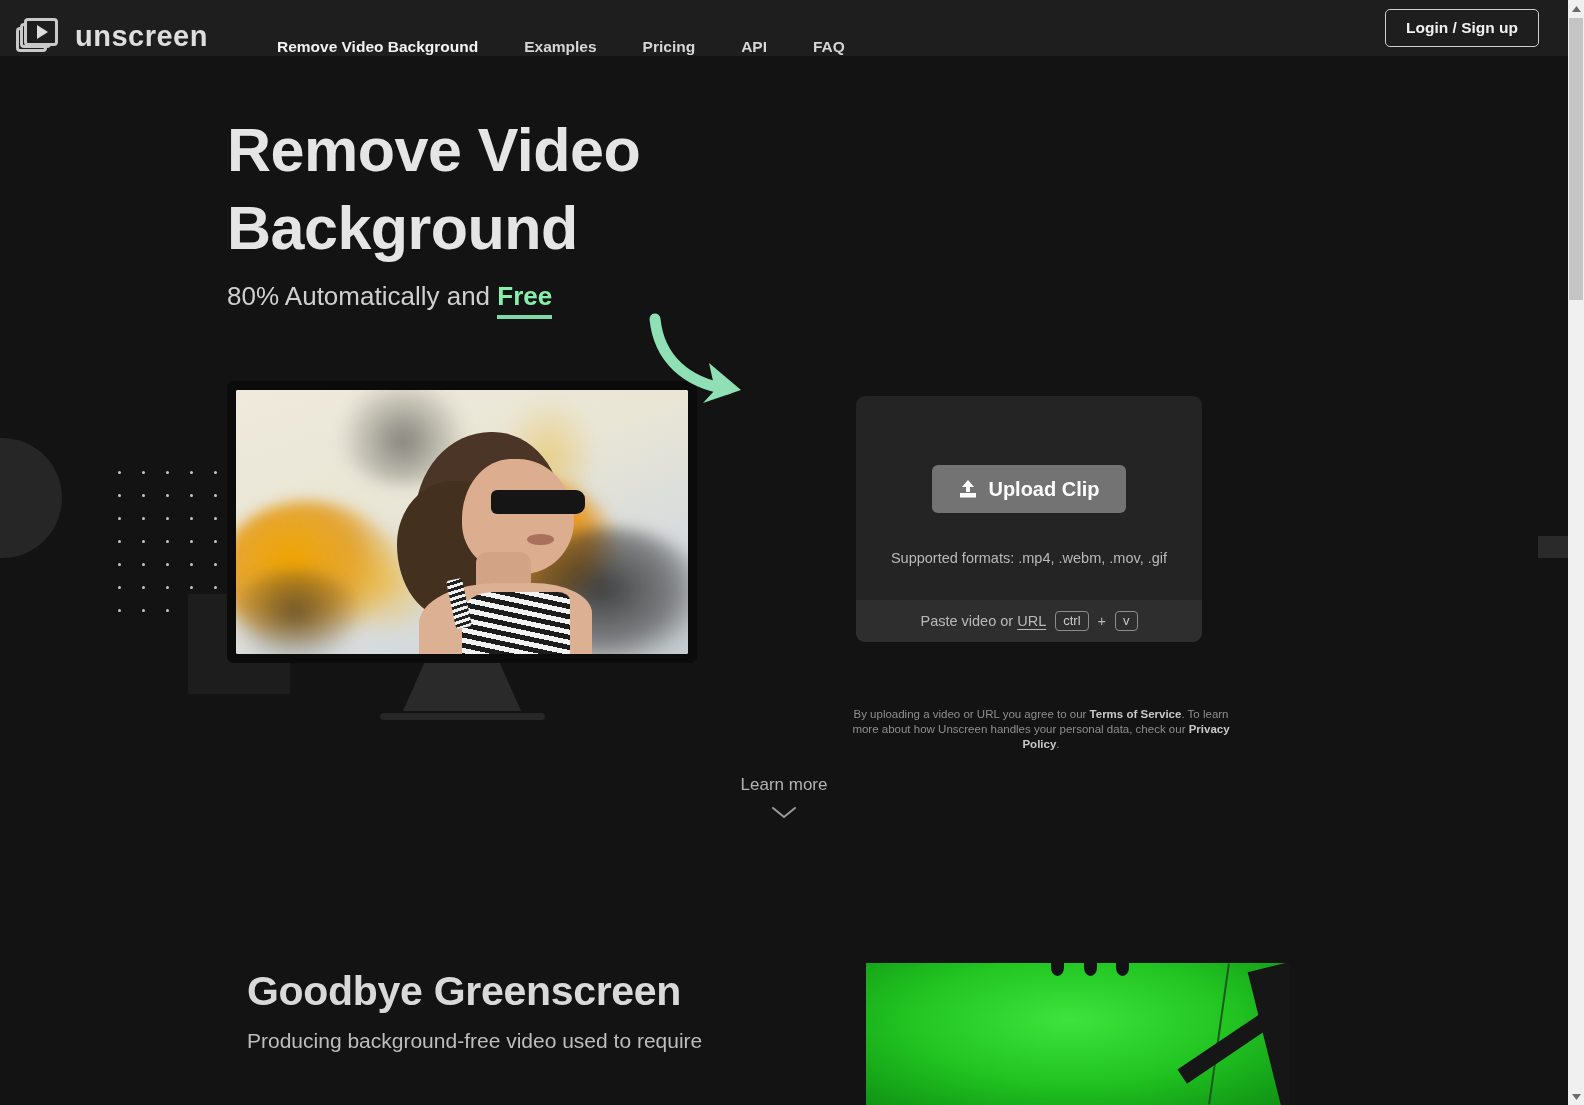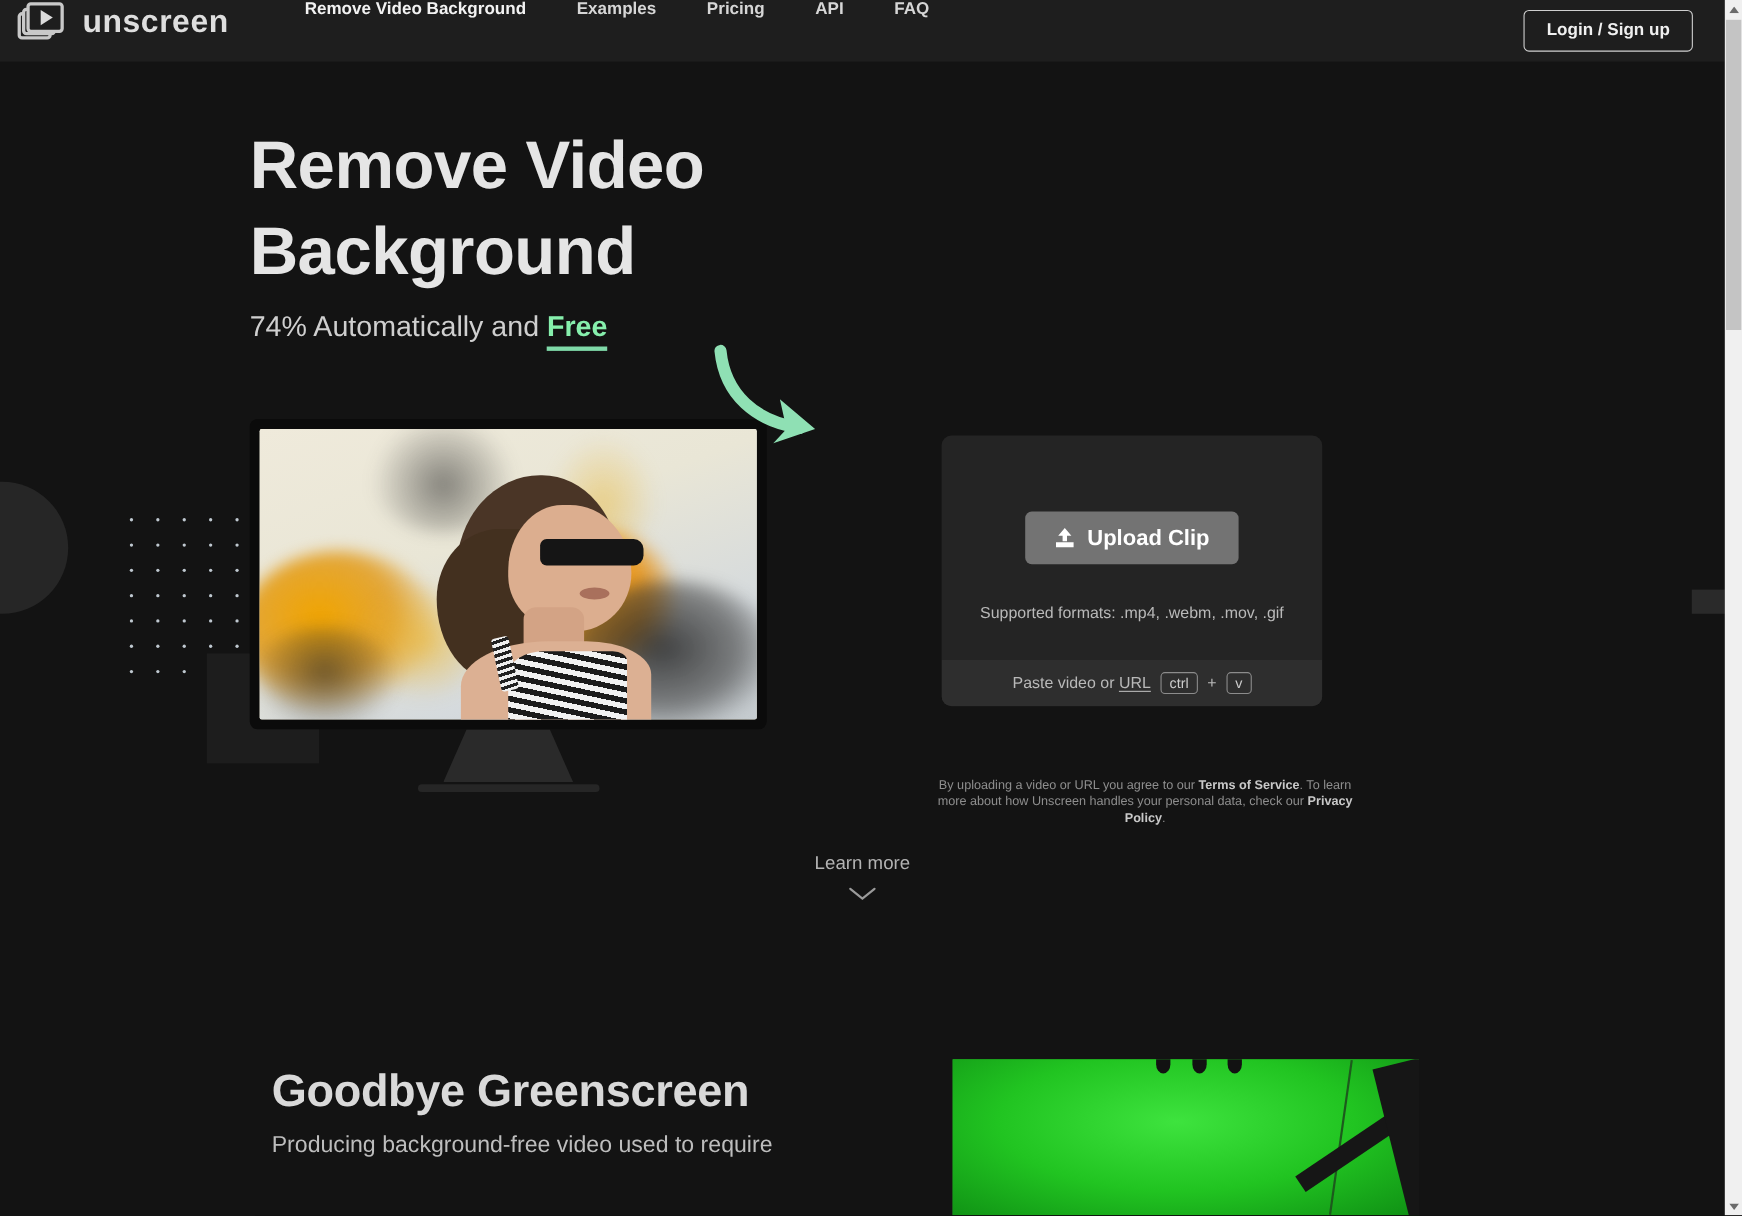--- a/index.html
+++ b/index.html
@@ -28,21 +28,21 @@
     background: #131313;
     overflow: hidden;
   }
 
   
   .header {
     position: relative;
     height: 56px;
     background: #1e1e1e;
     display: flex;
-    align-items: flex-start;
+    align-items: flex-end;
     padding: 0 0 0 16px;
     z-index: 40;
   }
 
   .logo-wrap {
     display: flex;
     align-items: center;
     gap: 11px;
     margin-right: 46px;
   }
@@ -574,21 +574,21 @@
       </div>
 
       <div class="softsquare"></div>
 
       <div class="hero-heading">
         <h1>
           <span>Remove Video</span><br>
           <span>Background</span>
         </h1>
         <div class="hero-sub">
-          <span>74% Automatically and </span><span class="free">Free</span>
+          <span>80% Automatically and </span><span class="free">Free</span>
         </div>
       </div>
 
       <div class="monitor">
         <div class="monitor-frame">
           <div class="monitor-screen">
             <div class="scene">
               <div class="sky"></div>
               <div class="ink y4"></div>
               <div class="ink b2"></div>

